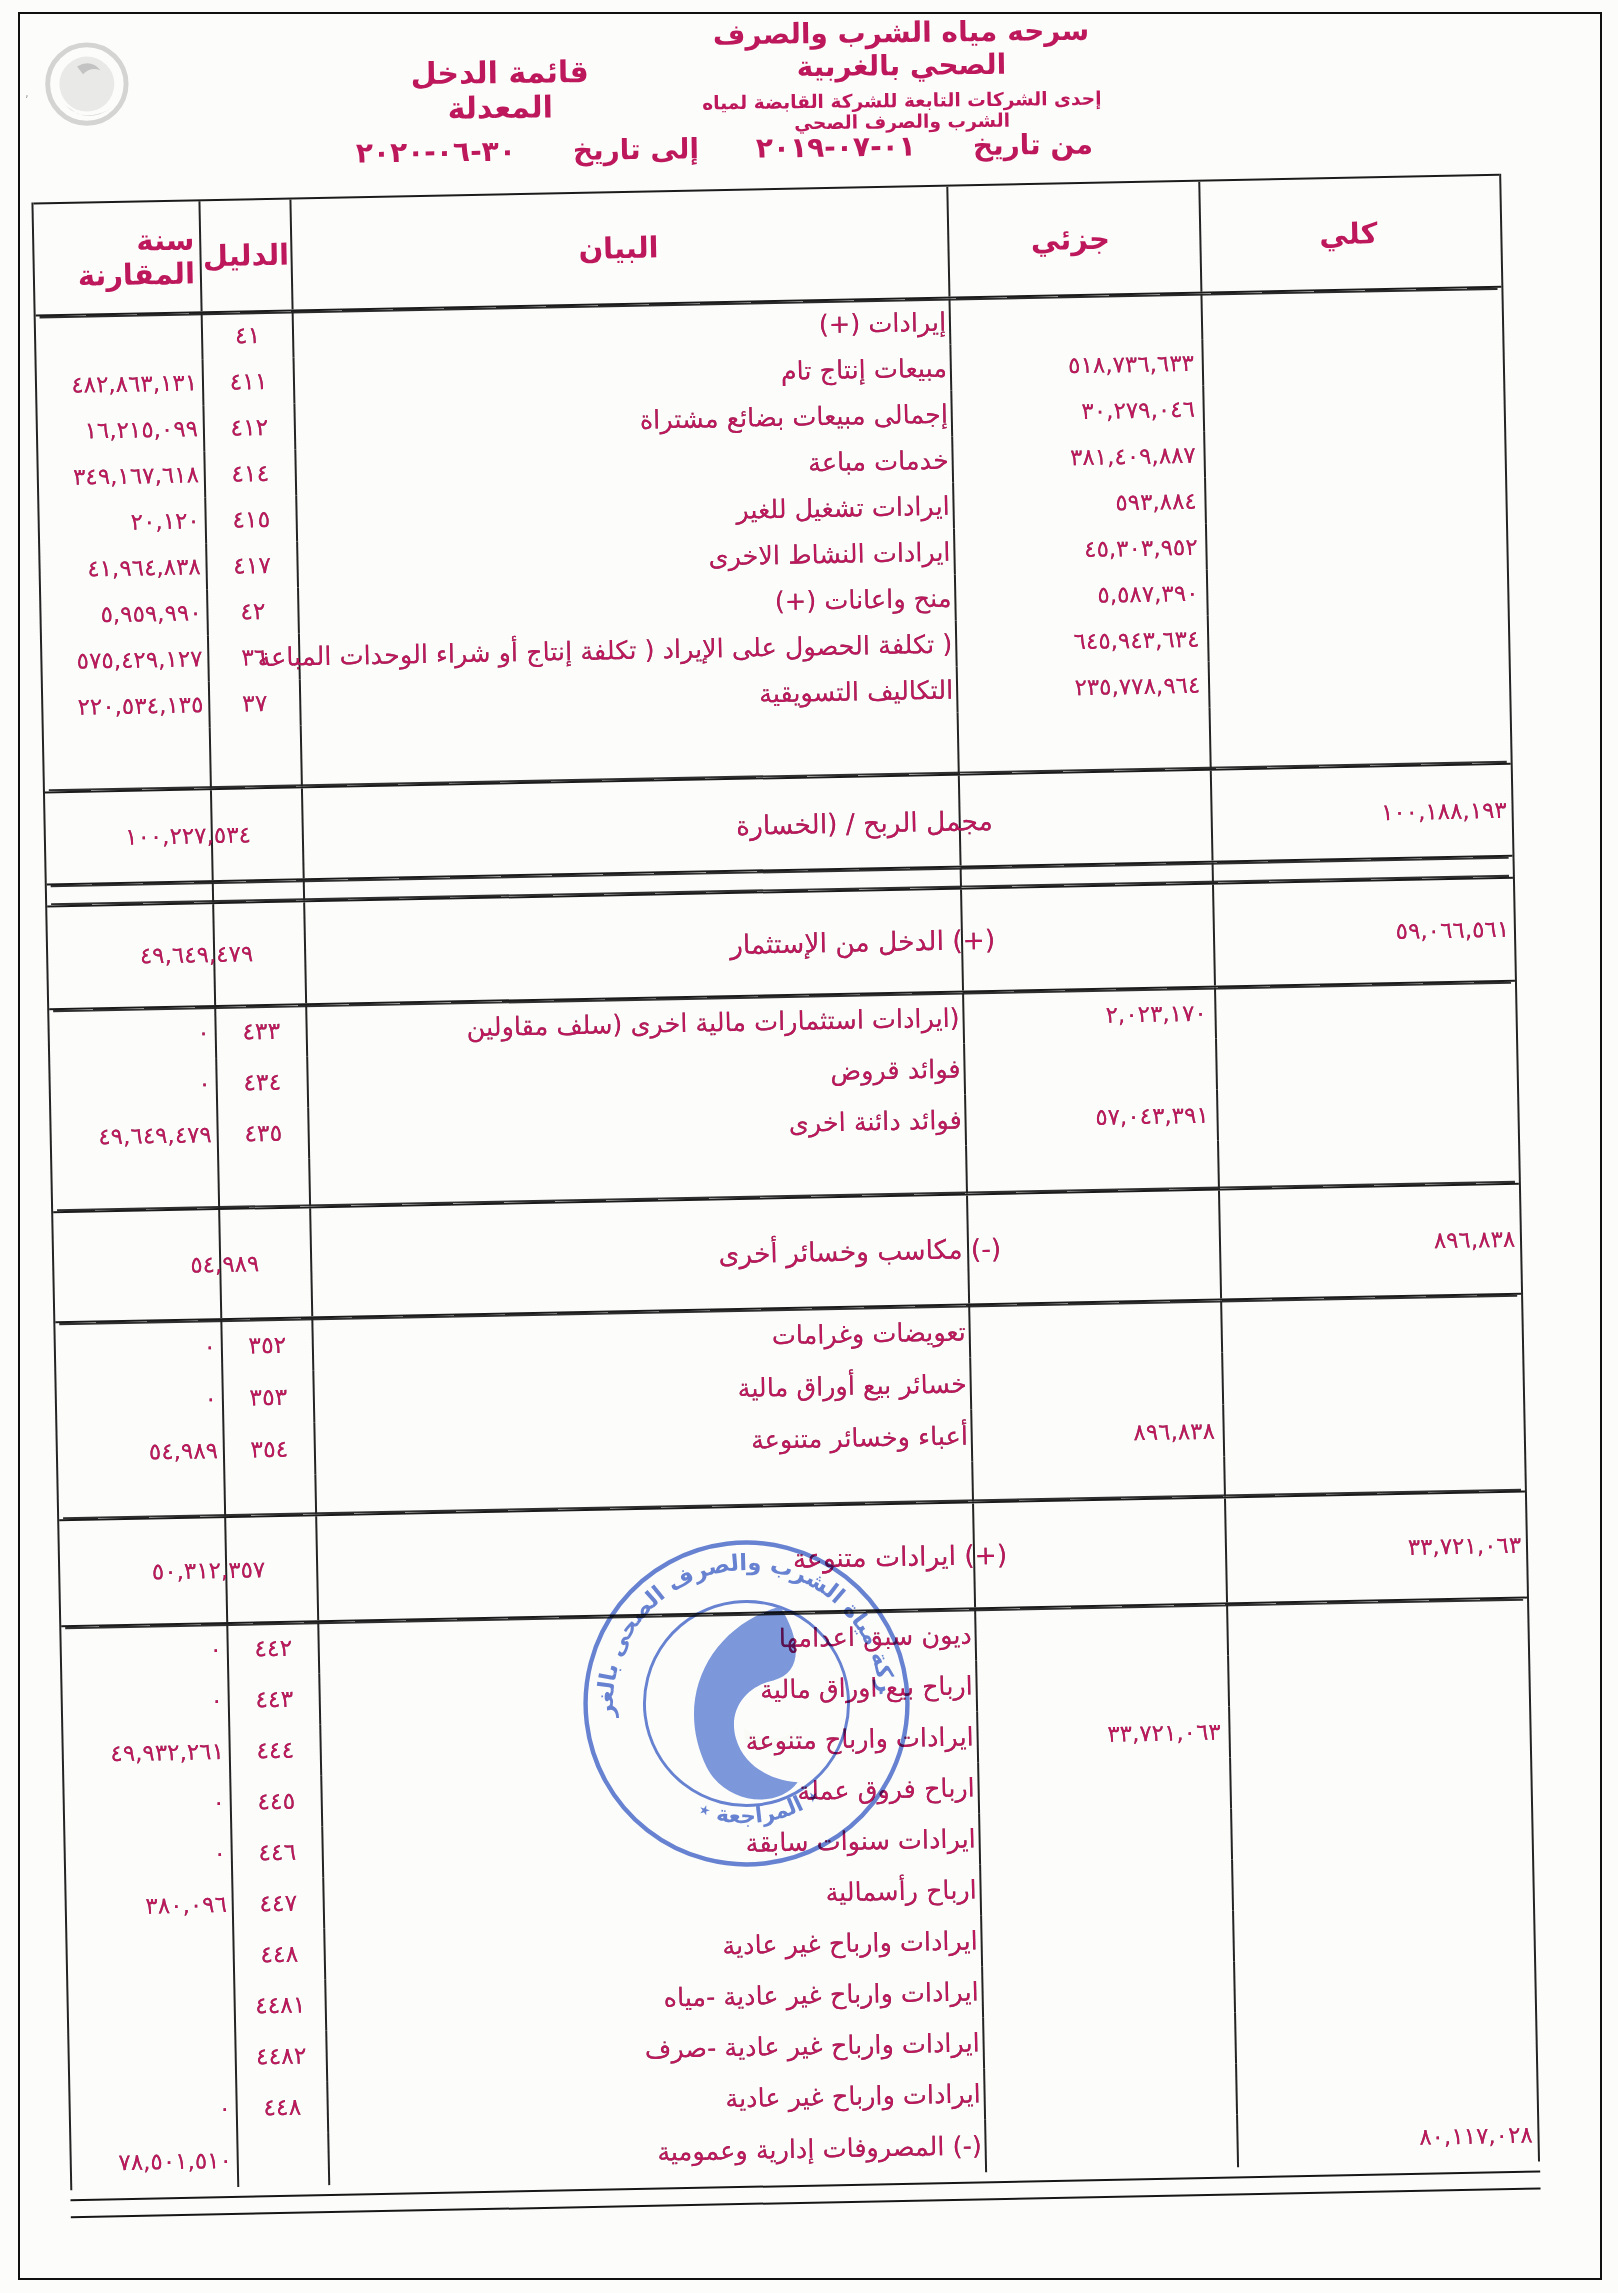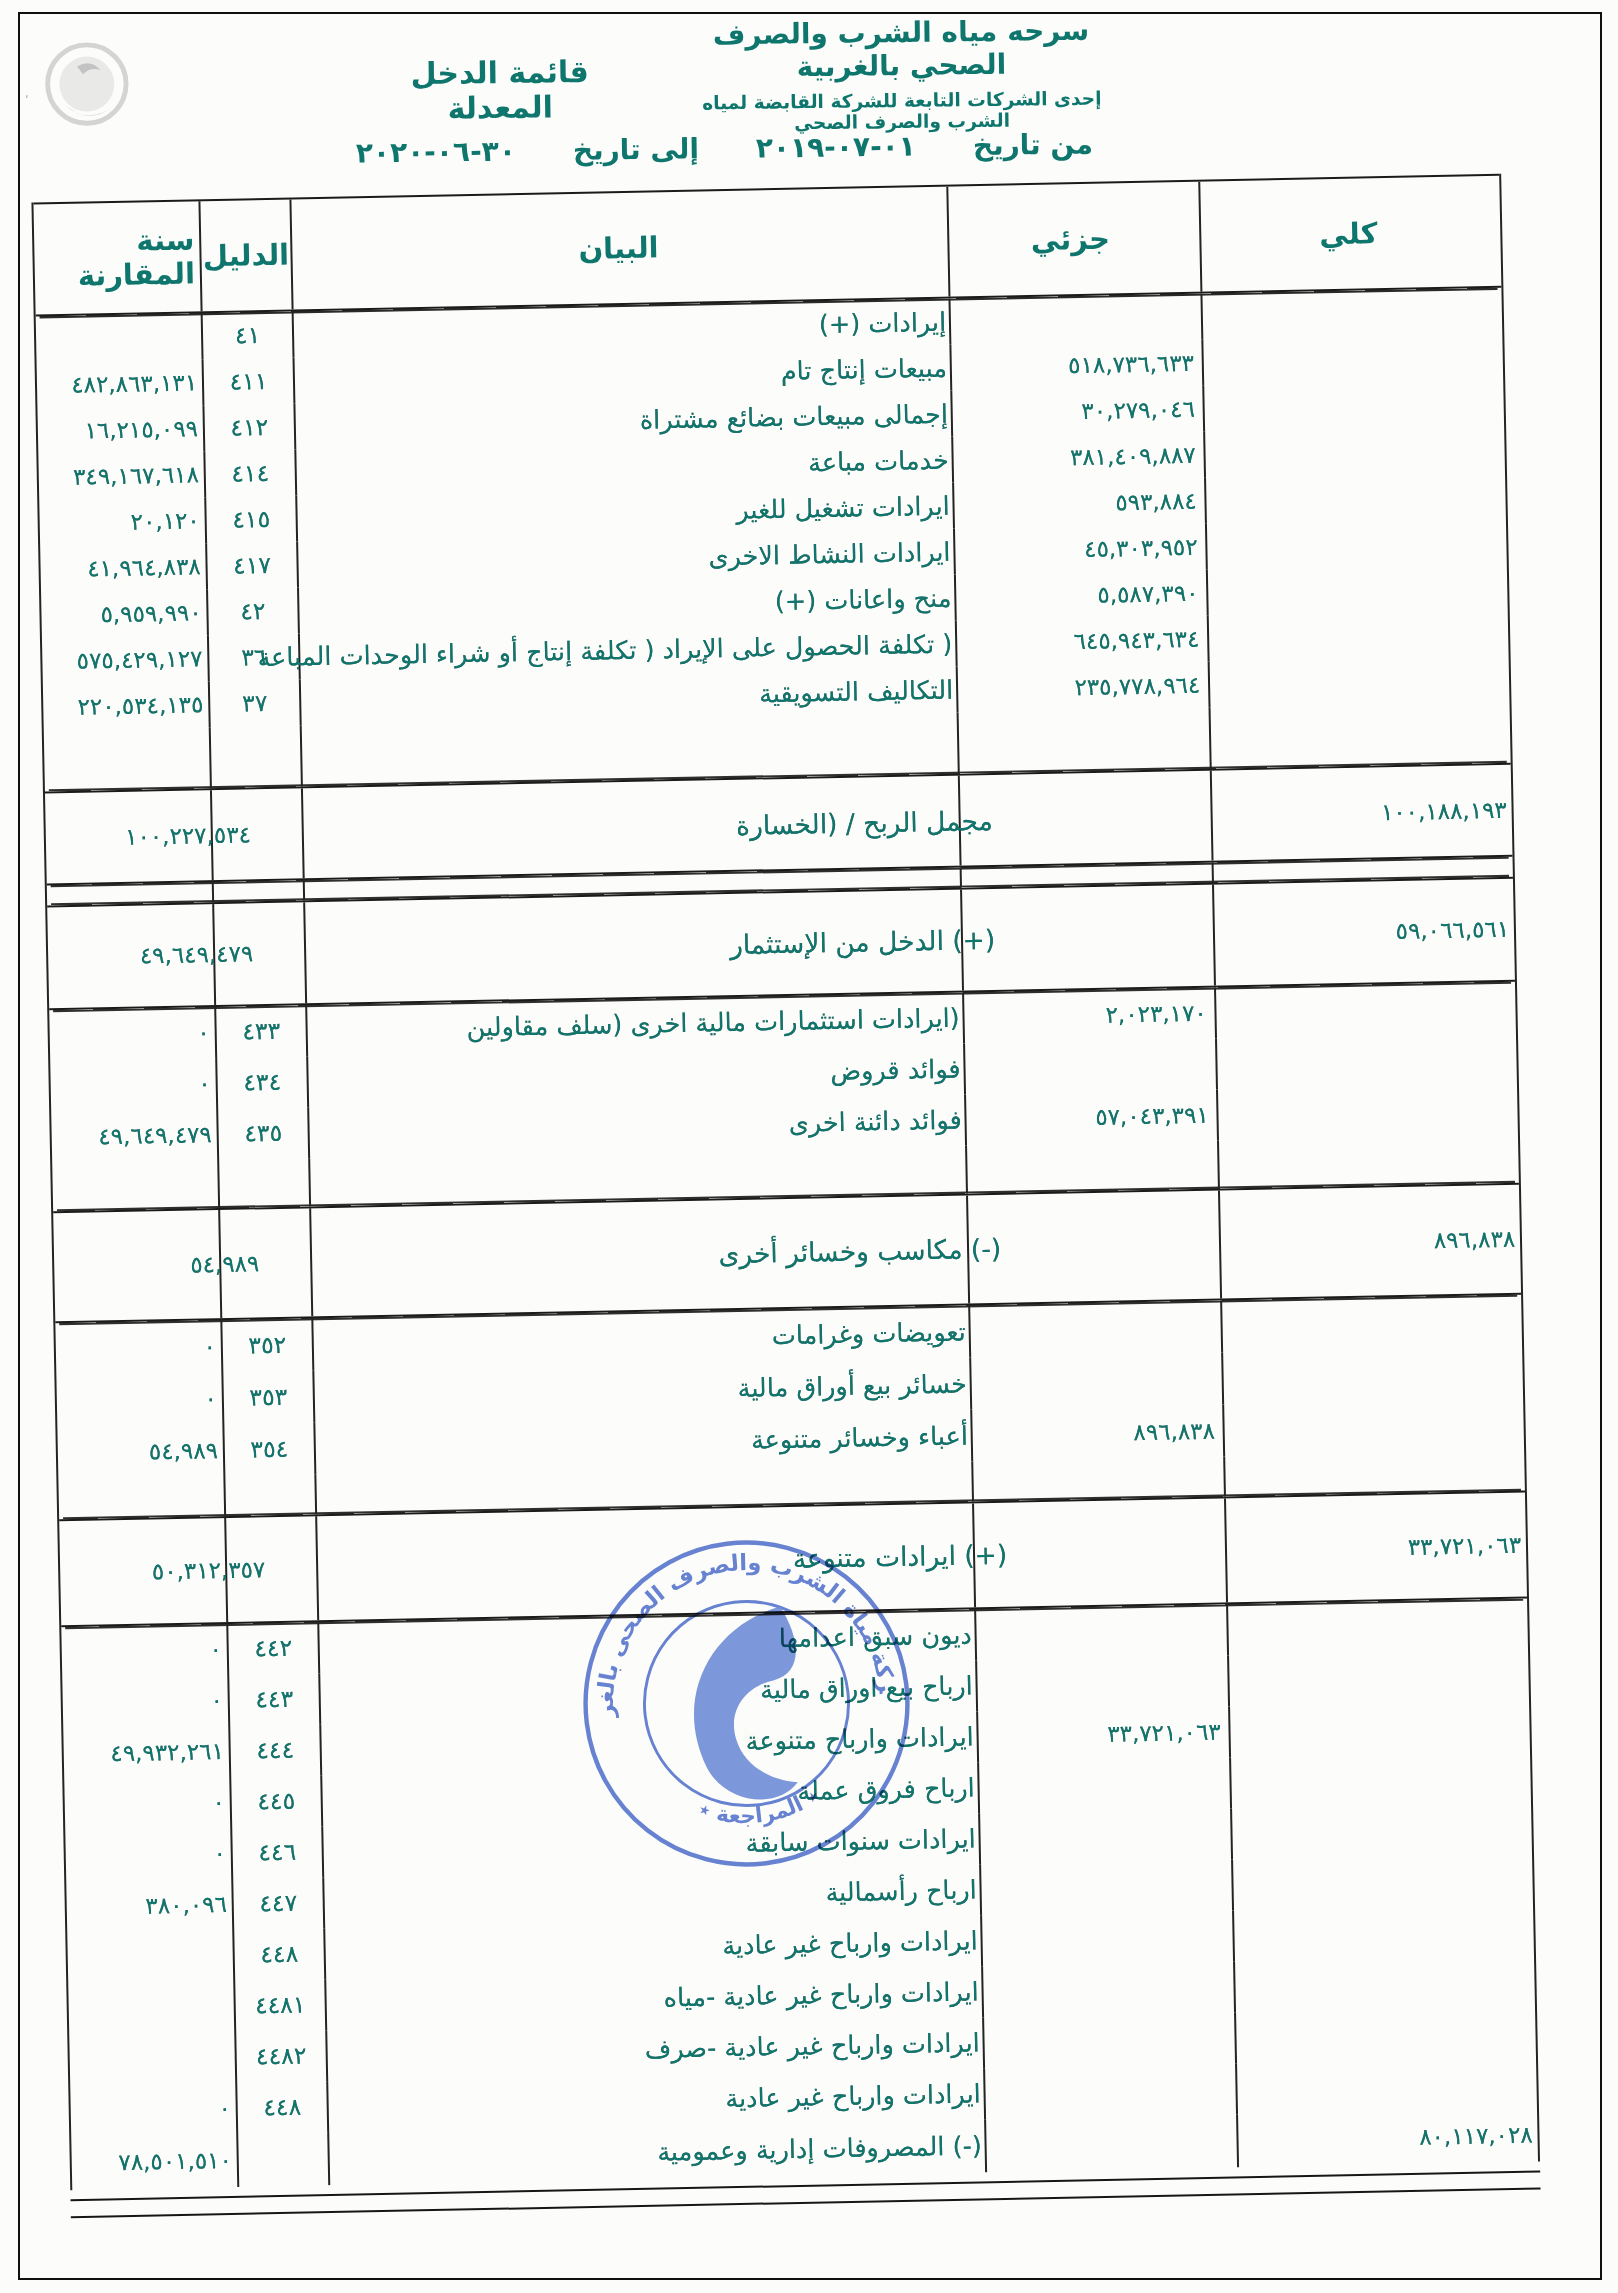--- a/index.html
+++ b/index.html
@@ -1,17 +1,17 @@
 <!DOCTYPE html>
 <html lang="ar"><head>
 <meta charset="utf-8">
 <style>
   html,body{margin:0;padding:0;background:#e8e8e8;}
   .page{position:relative;width:1618px;height:2294px;background:#fcfcfa;overflow:hidden;
-        font-family:"DejaVu Sans",sans-serif;color:#0f766e;}
+        font-family:"DejaVu Sans",sans-serif;color:#be185d;}
   .frame{position:absolute;left:17.6px;top:11.8px;right:15.7px;bottom:13.7px;border:2.9px solid #101010;pointer-events:none;}
 
   
   .company{position:absolute;top:15.7px;left:676px;width:451px;text-align:center;direction:rtl;
            transform:rotate(-0.7deg);}
   .company .name{font-size:28px;font-weight:bold;letter-spacing:0.5px;}
   .company .sub{font-size:18.6px;font-weight:bold;margin-top:7.8px;}
   .doc-title{position:absolute;top:55px;left:353px;width:294px;text-align:center;direction:rtl;
              font-size:30px;font-weight:bold;transform:rotate(-0.7deg);}
   .dates{position:absolute;top:133px;left:181px;width:912px;direction:rtl;display:flex;

